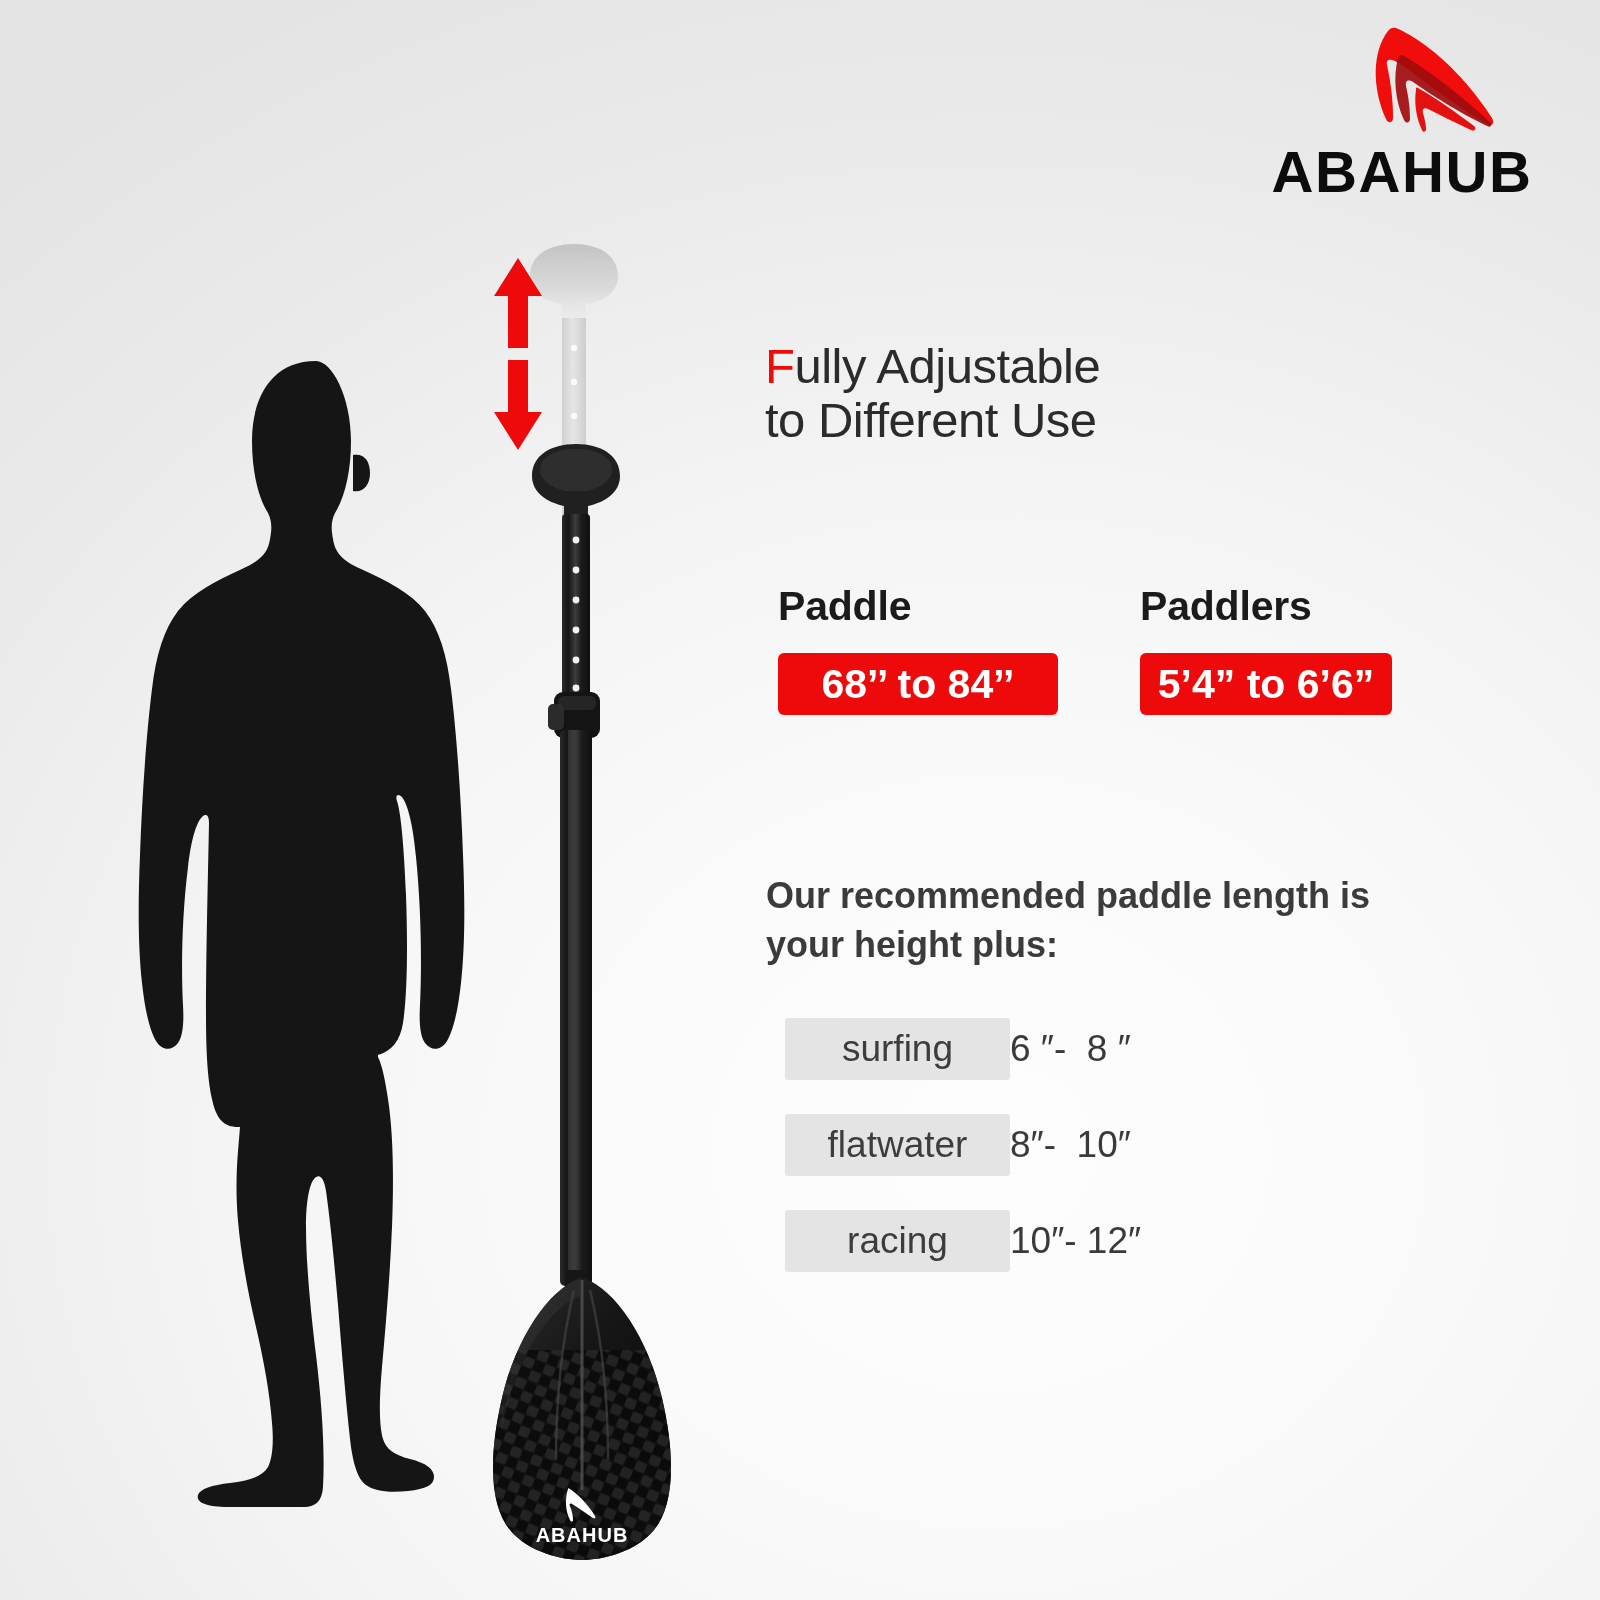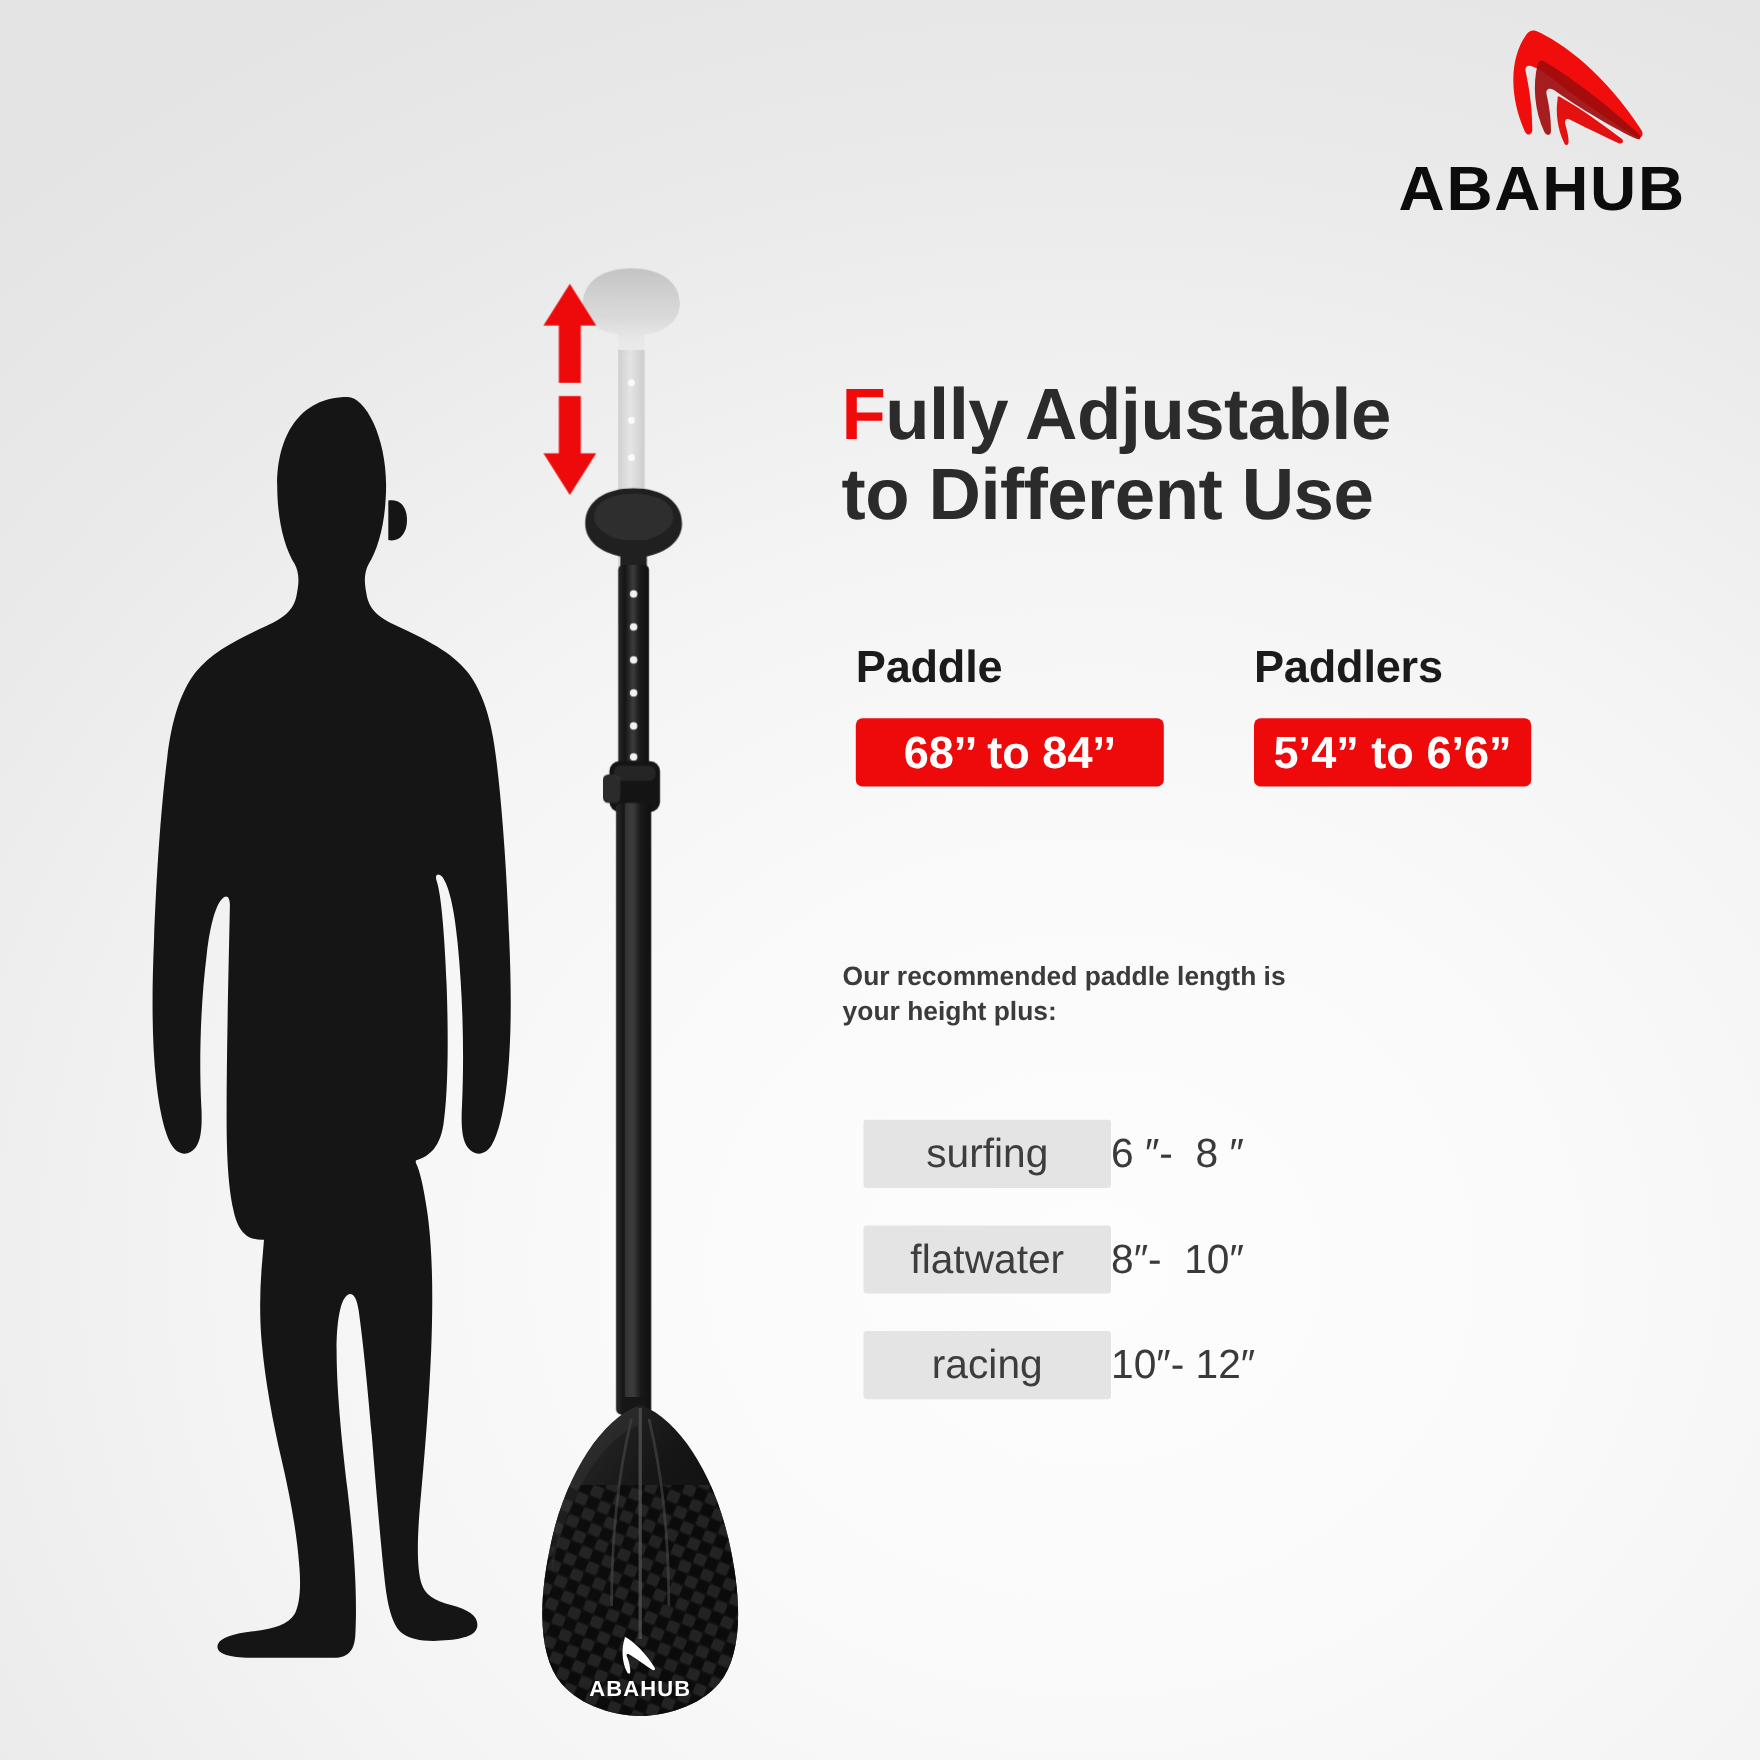--- a/index.html
+++ b/index.html
@@ -32,21 +32,21 @@
 
   
   #silhouette{ position:absolute; left:120px; top:355px; width:380px; height:1180px; }
 
   
   #paddle{ position:absolute; left:470px; top:230px; width:230px; height:1330px; }
 
   
   #headline{
     position:absolute; left:765px; top:340px; width:730px;
-    font-weight:700; font-size:66px; line-height:1.10;
+    font-weight:400; font-size:49px; line-height:1.10;
     color:#2b2b2b; letter-spacing:-0.5px;
     font-stretch:condensed;
   }
   #headline .hl-f{ color:#f10a0a; }
 
   .col-head{
     position:absolute; top:583px;
     font-weight:700; font-size:41px; color:#1b1b1b;
     text-align:left; font-stretch:condensed; letter-spacing:-0.2px;
   }
@@ -58,21 +58,21 @@
     background:#ee0a0a; border-radius:6px;
     color:#ffffff; font-weight:600; font-size:41px;
     display:flex; align-items:center; justify-content:center;
     letter-spacing:0px; font-stretch:condensed;
   }
   #badge-paddle{ left:778px; width:280px; }
   #badge-paddlers{ left:1140px; width:252px; }
 
   #reco{
     position:absolute; left:766px; top:872px; width:700px;
-    font-weight:700; font-size:24px; line-height:1.35;
+    font-weight:700; font-size:36px; line-height:1.35;
     color:#3b3b3b; font-stretch:condensed;
   }
 
   #rec-table{ position:absolute; left:785px; top:1018px; width:560px; }
   .rec-row{
     display:flex; align-items:center;
     height:62px; margin-bottom:34px;
   }
   .rec-chip{
     width:225px; height:62px;

